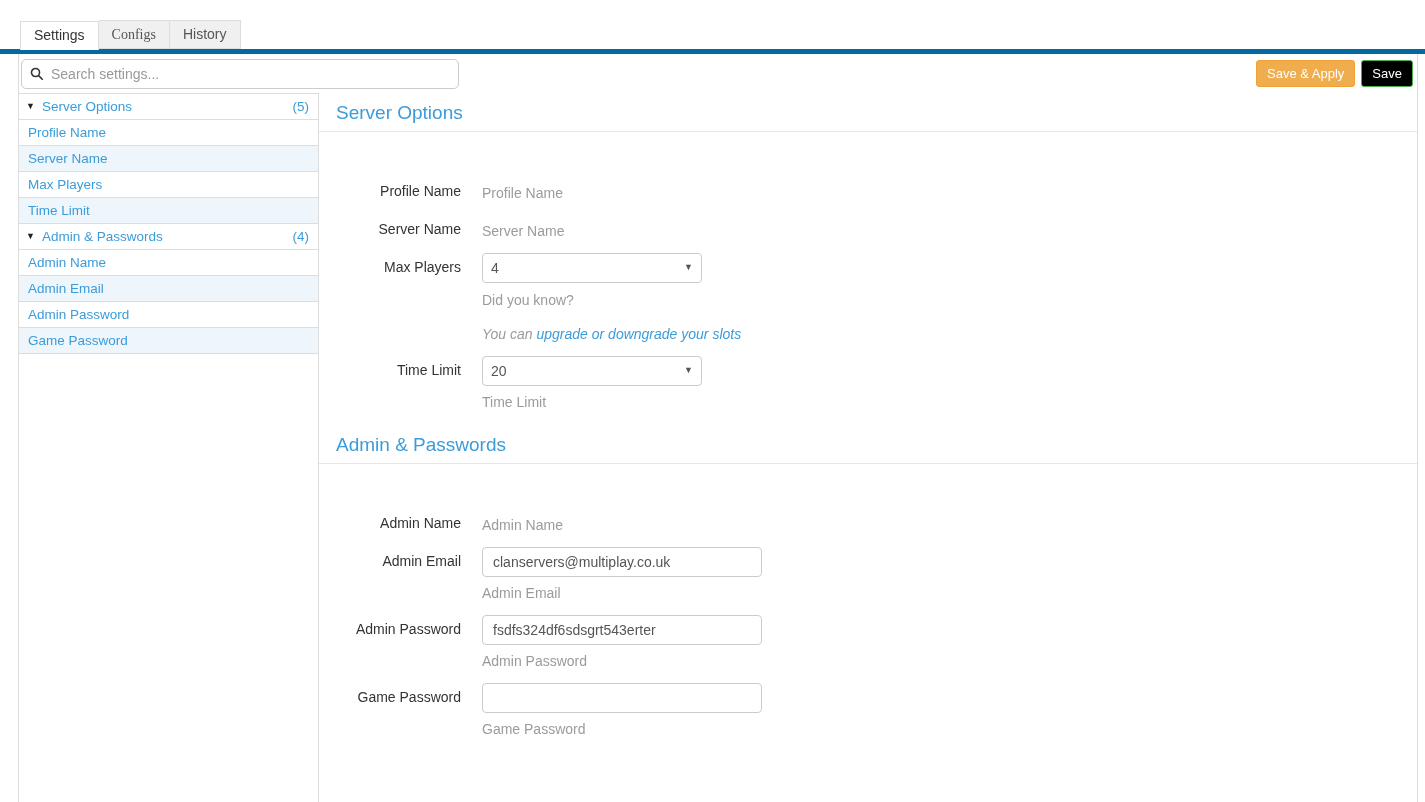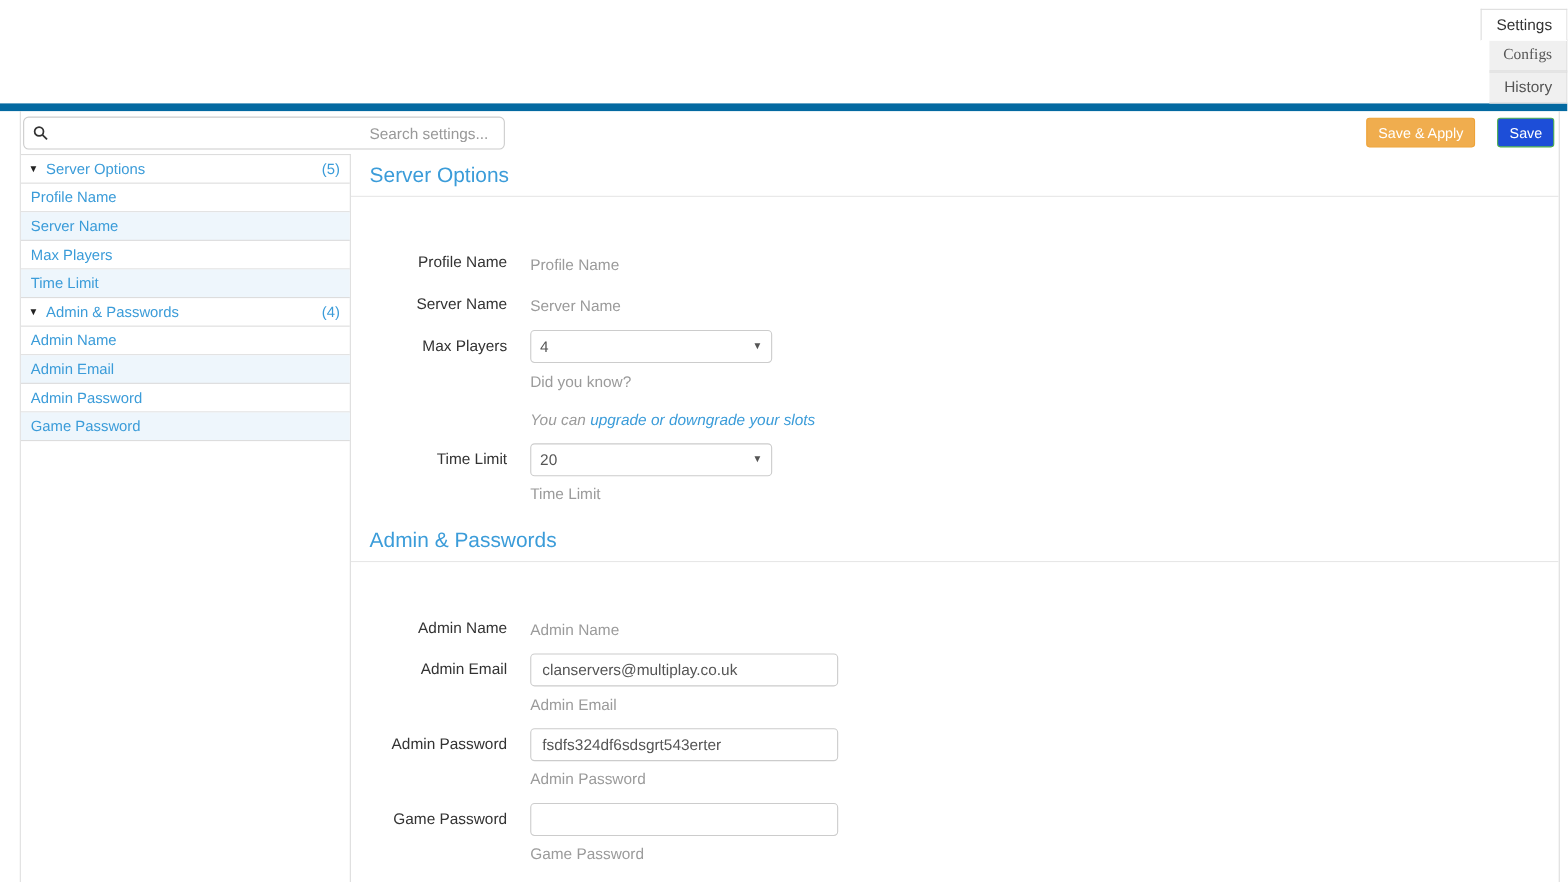--- a/index.html
+++ b/index.html
@@ -3,55 +3,54 @@
 <meta charset="utf-8">
 <style>
   * { box-sizing: border-box; }
   html, body { margin:0; padding:0; }
   body {
     width: 1425px; height: 802px; overflow: hidden;
     background: #fff; color: #333;
     font-family: "Liberation Sans", sans-serif; font-size: 14px;
   }
   
-  .tabs-row { display:flex; align-items:flex-end; padding: 8px 0 0 20px; border-bottom: 7px solid #0369a1; flex-direction: column; }
+  .tabs-row { display:flex; align-items:flex-end; padding: 20px 0 0 20px; border-bottom: 5px solid #0369a1; }
   .tab {
     padding: 5px 13px; font-size: 14px; color:#555; background:#f0f0f0;
     border: 1px solid #ddd; border-left: none; cursor:pointer; line-height: 17px;
   }
   .tab:first-child { border-left: 1px solid #ddd; }
   .tab.active {
     background:#fff; color:#333; position:relative; margin-bottom:-1px;
     border-bottom: 1px solid #fff; border-left: 1px solid #ddd;
   }
   .tab.active + .tab { border-left: none; font-family: Liberation Serif, serif; }
   
   .panel {
     margin: 0 7px 0 18px; height: 766px;
     border-left: 1px solid #ddd; border-right: 1px solid #ddd;
     display:flex; flex-direction:column;
   }
   .toolbar { flex: 0 0 39px; display:flex; align-items:center; justify-content:space-between; padding: 0 4px 0 2px; }
   .search-wrap { position:relative; width:438px; }
   .search-input {
     width:100%; height:30px; border:1px solid #ccc; border-radius:5px;
-    padding: 5px 14px 5px 29px; font-size:14px; color:#555; outline:none;
+    padding: 5px 0 5px 29px; font-size:14px; color:#555; outline:none;
     font-family: "Liberation Sans", sans-serif;
-    text-align: right;
   }
   .search-input::placeholder { color:#999; }
   .search-icon { position:absolute; left:9px; top:8px; width:14px; height:14px; }
-  .btn-group { display:flex; gap:20px; }
+  .btn-group { display:flex; gap:6px; }
   .btn {
     font-family: "Liberation Sans", sans-serif;
     font-size: 13px; color:#fff; padding: 5px 10px; line-height: 15px;
     border-radius: 3px; border: 1px solid transparent; cursor:pointer;
   }
   .btn-warning { background:#f0ad4e; border-color:#eea236; }
-  .btn-success { background:#1d4ed8; border-color:#4cae4c; }
+  .btn-success { background:#000000; border-color:#4cae4c; }
   
   .content { display:flex; flex:1; min-height:0; }
   .sidebar { flex: 0 0 300px; width:300px; border-right:1px solid #ddd; border-top:1px solid #ddd; font-size:13.5px; background:#fff; }
   .side-row { height:26px; border-bottom:1px solid #ddd; display:flex; align-items:center; padding:0 9px 0 7px; cursor:pointer; }
   .side-row.alt { background:#eef6fc; }
   .caret { color:#222; font-size:9px; margin-right:7px; line-height:1; }
   .side-title { color:#3b9cd9; flex:1; }
   .side-count { color:#3b9cd9; }
   .side-item-label { color:#3b9cd9; padding-left:2px; }
   

